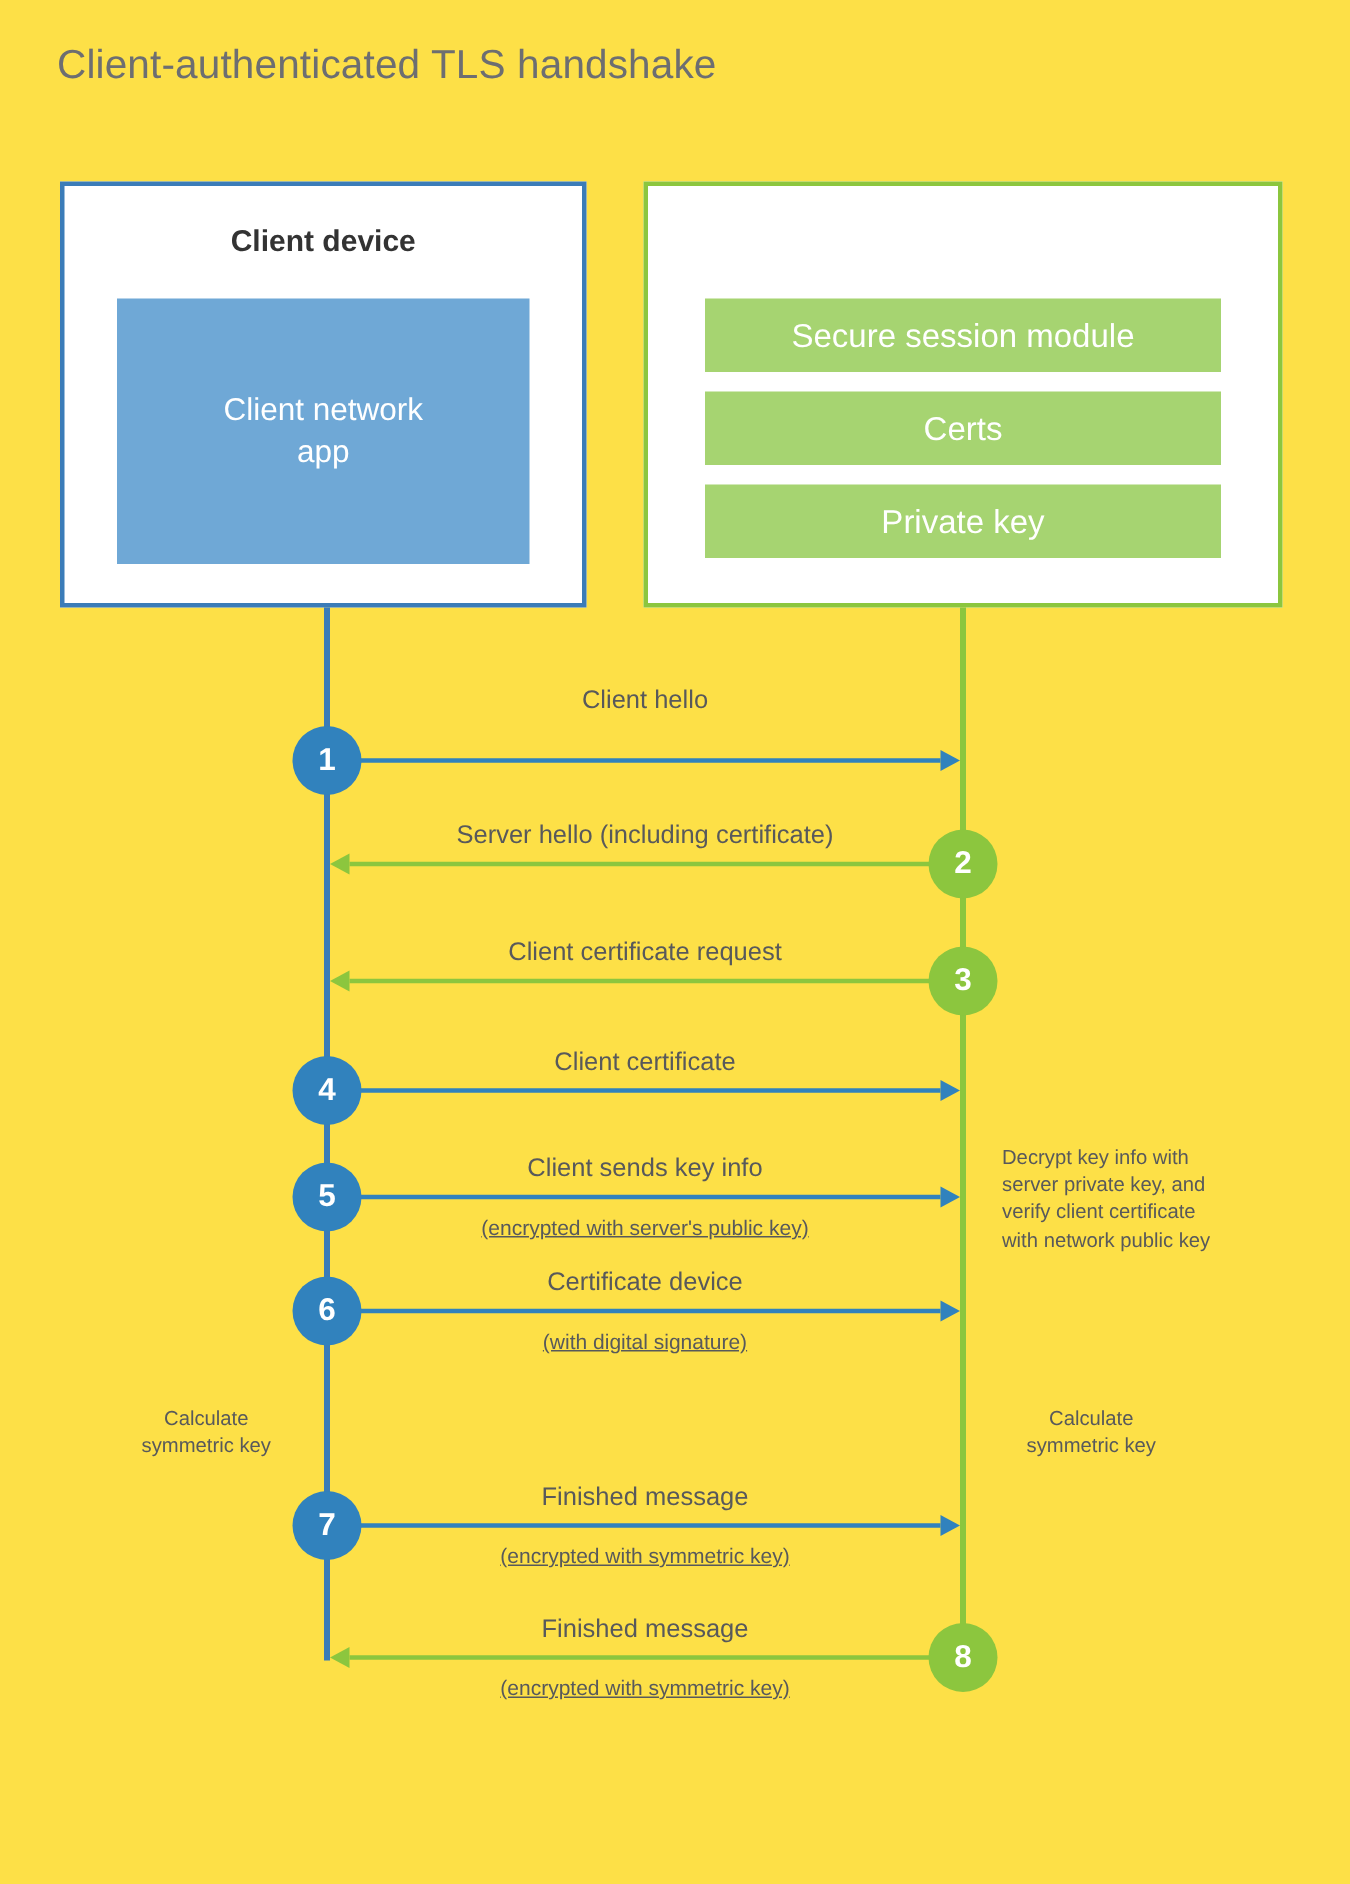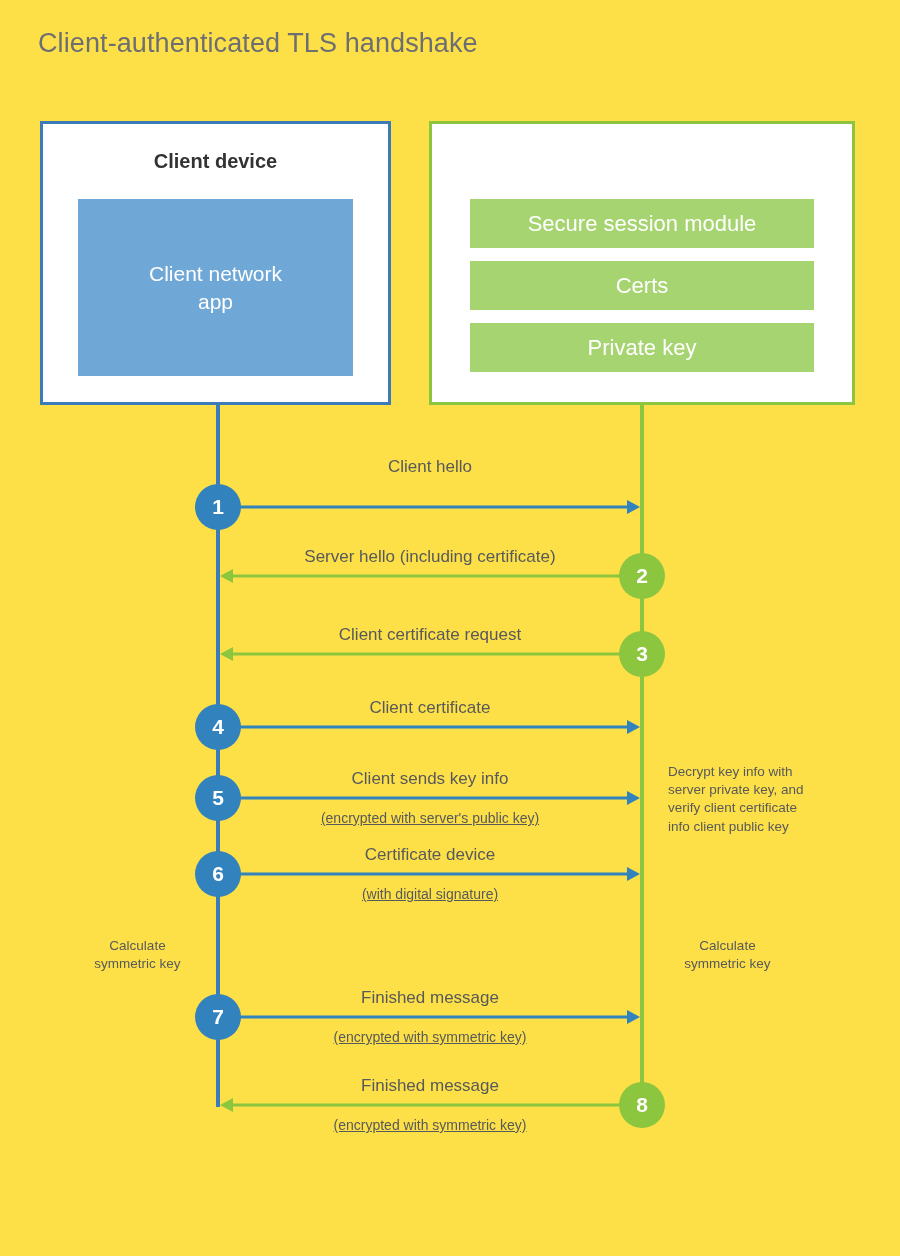--- a/index.html
+++ b/index.html
@@ -234,21 +234,21 @@
       <div class="msg-label" style="left: 218px; width: 424px; top: 988px;">Finished message</div>
       <div class="msg-sublabel" style="left: 218px; width: 424px; top: 1029px;">(encrypted with symmetric key)</div>
       <div class="step-circle green" style="left: 619px; top: 1082px;">8</div>
       <div class="msg-label" style="left: 218px; width: 424px; top: 1076px;">Finished message</div>
       <div class="msg-sublabel" style="left: 218px; width: 424px; top: 1117px;">(encrypted with symmetric key)</div>
     </div>
 
   <div class="side-note right-of-line" id="server-decrypt-note" style="left: 668px; top: 763px; width: 175px; white-space: pre-line;">Decrypt key info with
 server private key, and
 verify client certificate
-info client public key</div>
+with network public key</div>
 
   <div class="side-note left-of-line" id="client-calc-note" style="left: 60px; top: 937px; width: 155px; white-space: pre-line;">Calculate
 symmetric key</div>
 
   <div class="side-note left-of-line" id="server-calc-note" style="left: 660px; top: 937px; width: 135px; text-align: center; white-space: pre-line;">Calculate
 symmetric key</div>
 
 </div>
 
 </body></html>

